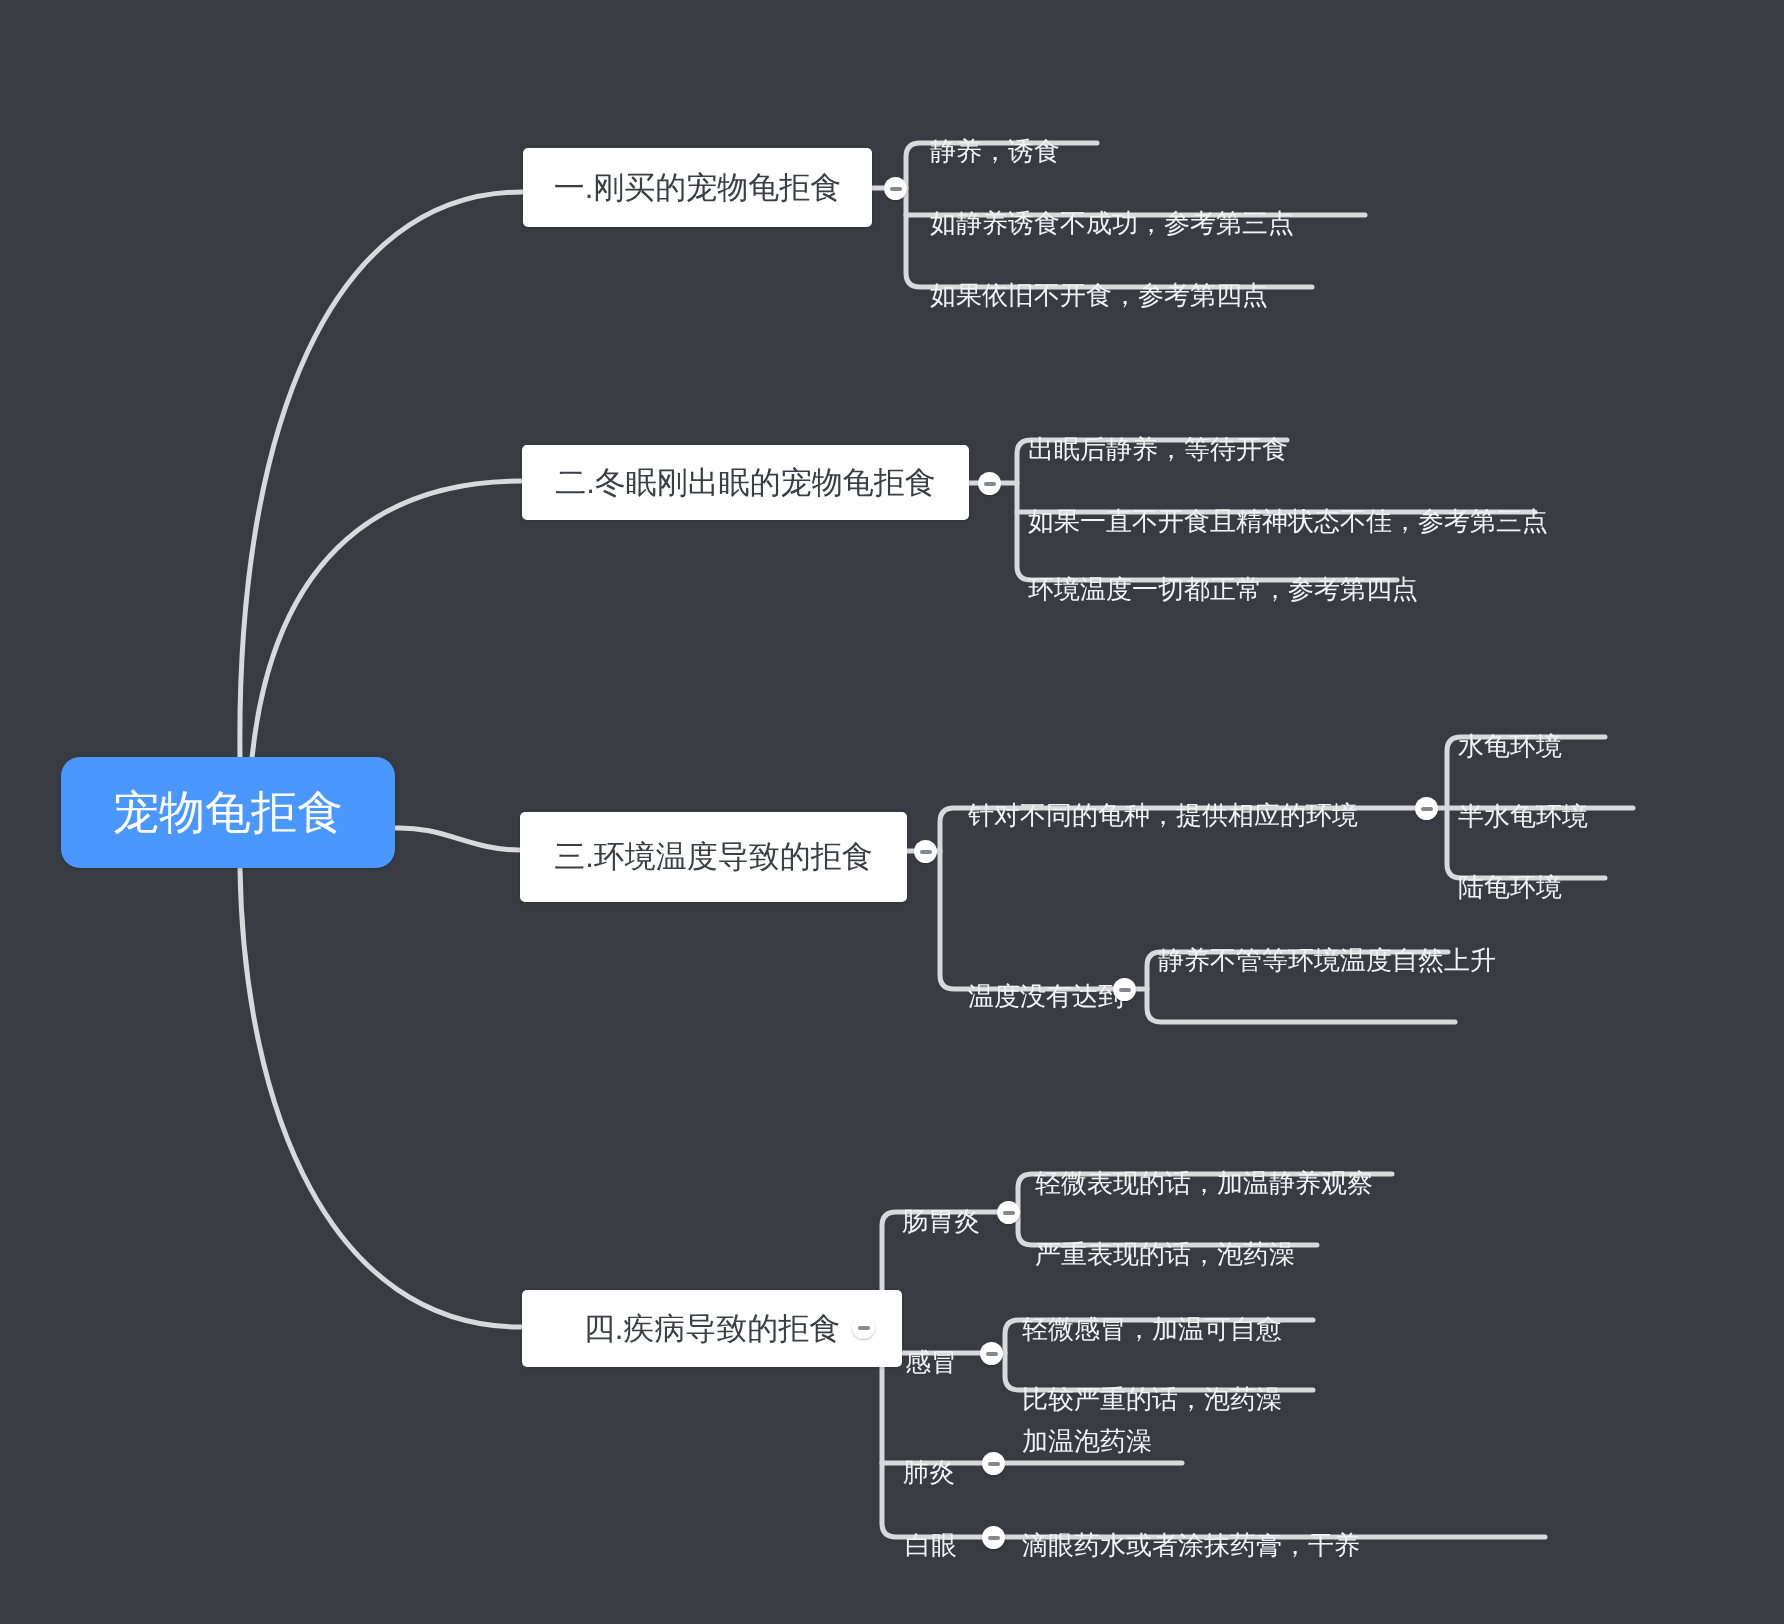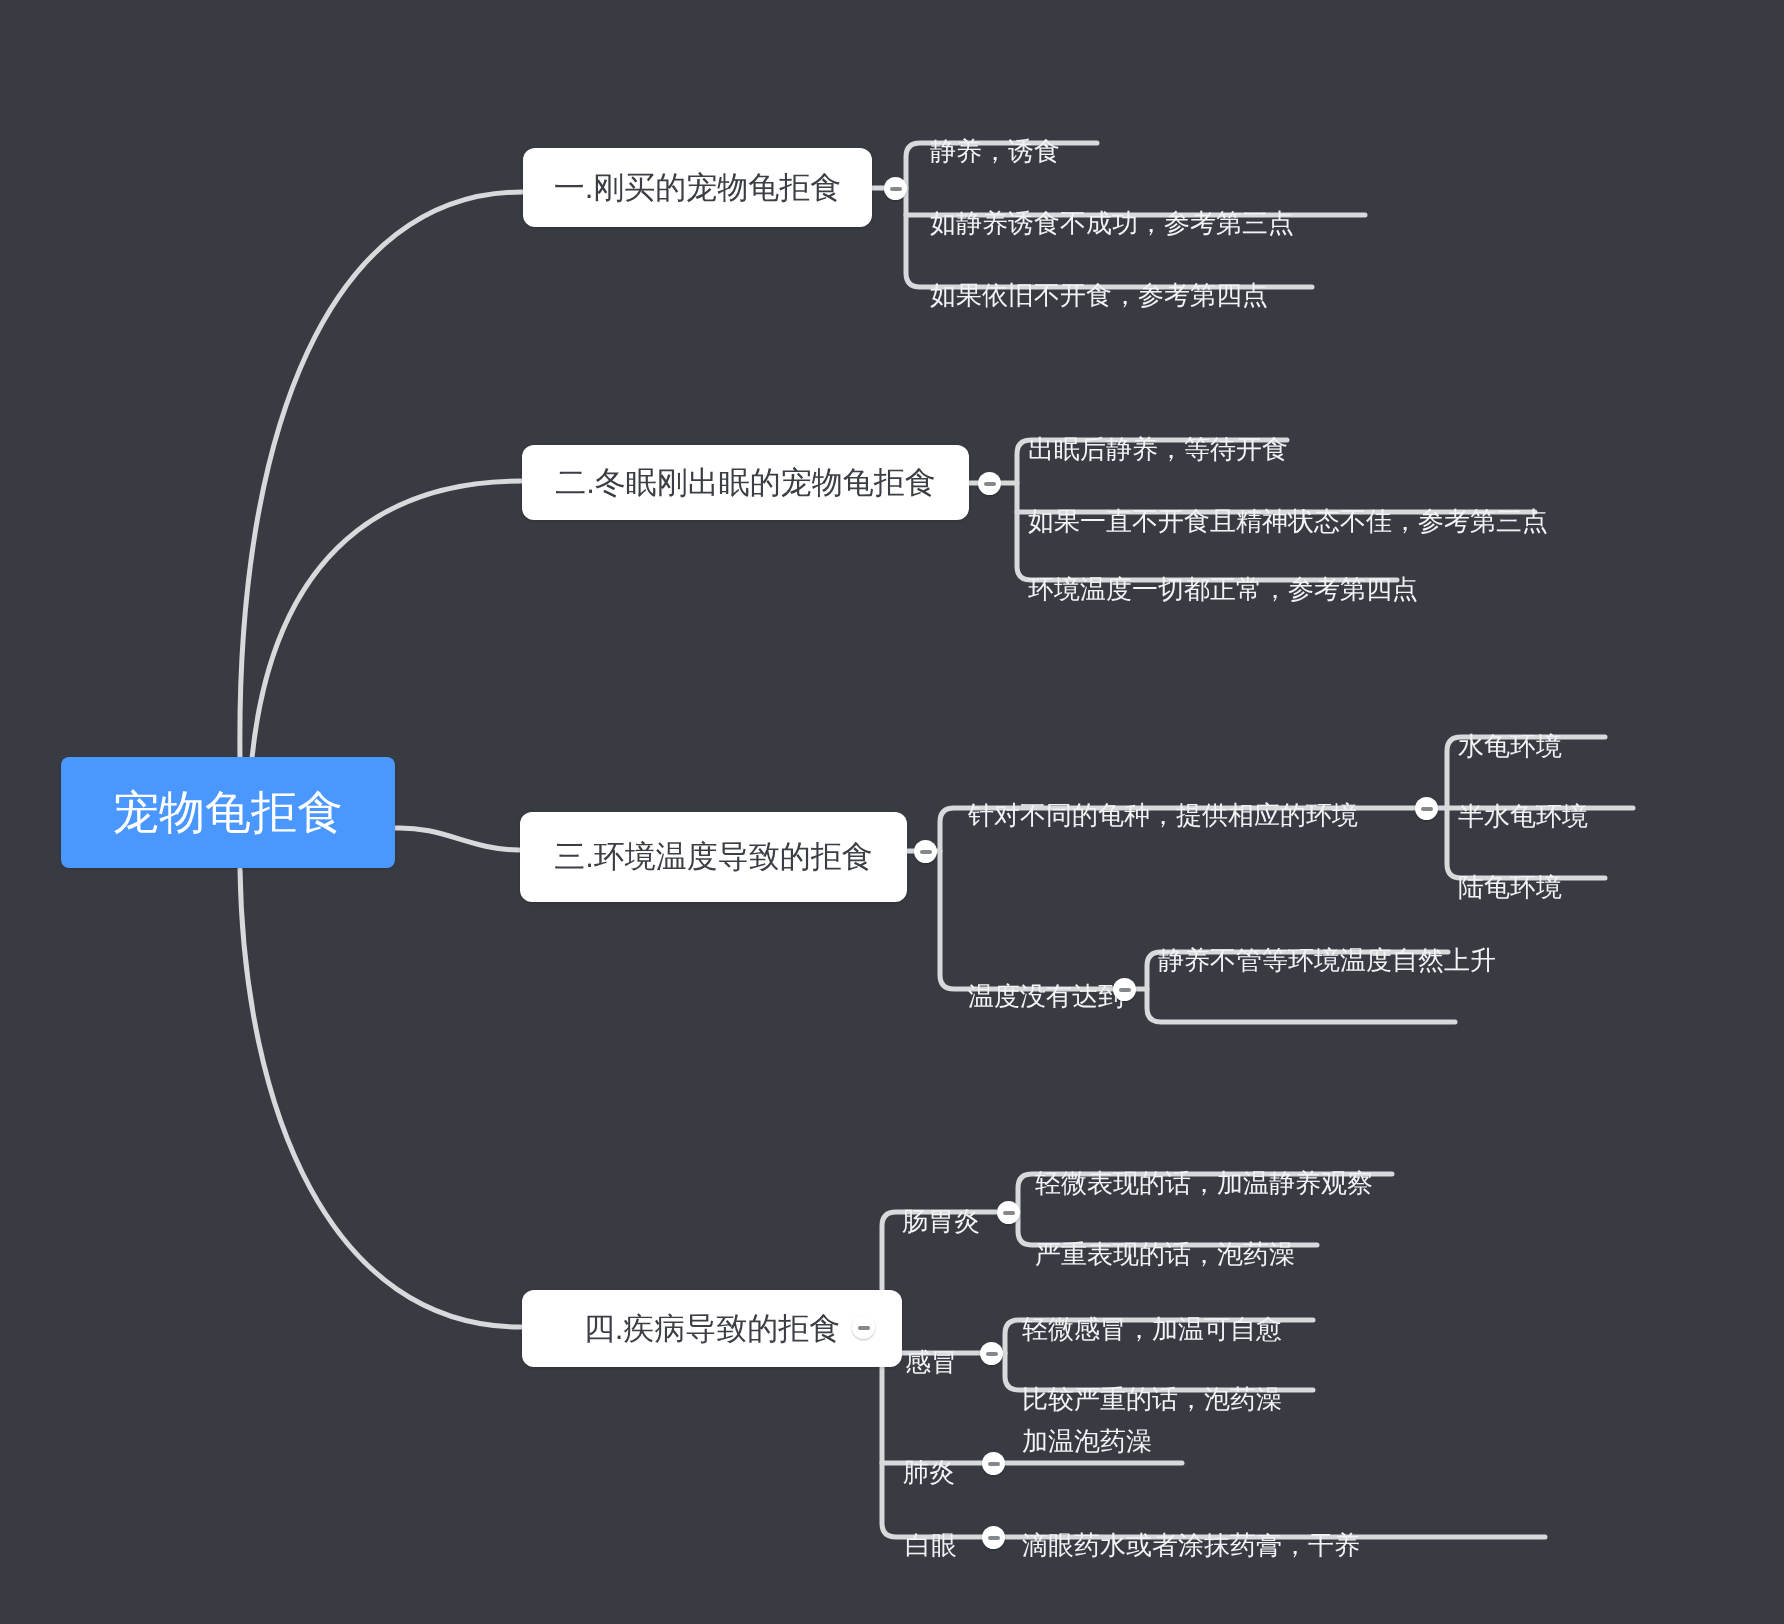--- a/index.html
+++ b/index.html
@@ -3,25 +3,25 @@
 <meta charset="utf-8">
 <style>
   html,body{margin:0;padding:0;background:#383b42;}
   .canvas{
     position:relative;width:1784px;height:1624px;background:#383b42;overflow:hidden;
     font-family:"Liberation Sans","DejaVu Sans",sans-serif;
   }
   .links{position:absolute;left:0;top:0;}
   .node{
     position:absolute;display:flex;align-items:center;justify-content:center;
-    background:#ffffff;color:#3b3e44;border-radius:12px;
+    background:#ffffff;color:#3b3e44;border-radius:5px;
     font-size:31px;white-space:nowrap;box-shadow:0 1px 3px rgba(0,0,0,0.18);
   }
   .root{
-    background:#4a97ff;color:#ffffff;font-size:46px;border-radius:8px;
+    background:#4a97ff;color:#ffffff;font-size:46px;border-radius:19px;
   }
   .leaf{
     position:absolute;color:#f2f3f5;font-size:26px;white-space:nowrap;line-height:34px;margin-top:38px;
   }
   .cbtn{
     position:absolute;width:23px;height:23px;border-radius:50%;background:#ffffff;
     display:flex;align-items:center;justify-content:center;box-shadow:0 1px 2px rgba(0,0,0,0.25);
   }
   .cbtn .minus{width:12px;height:4px;background:#84878c;border-radius:2px;display:block;}
 </style>

